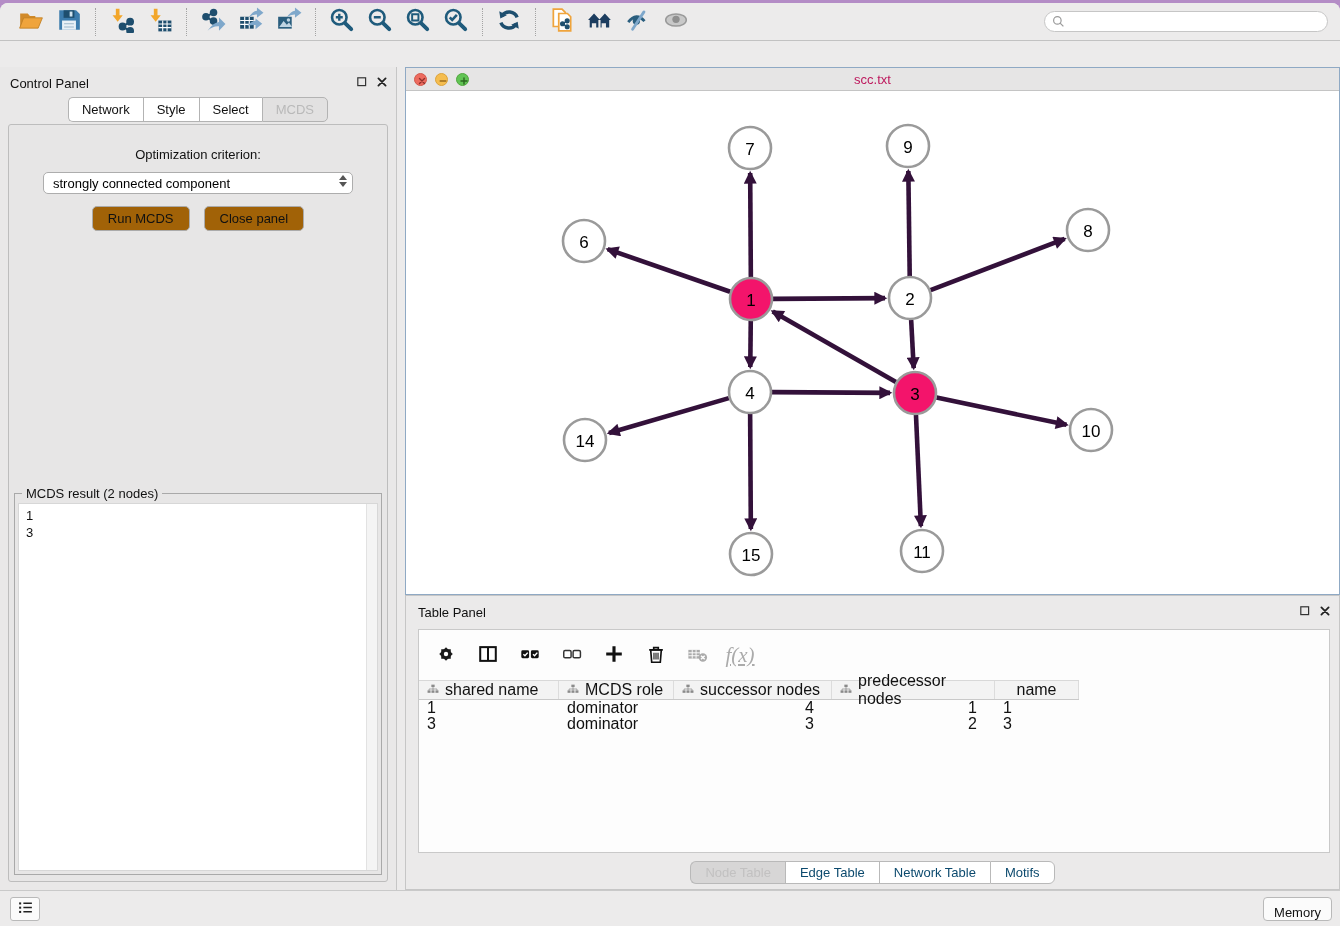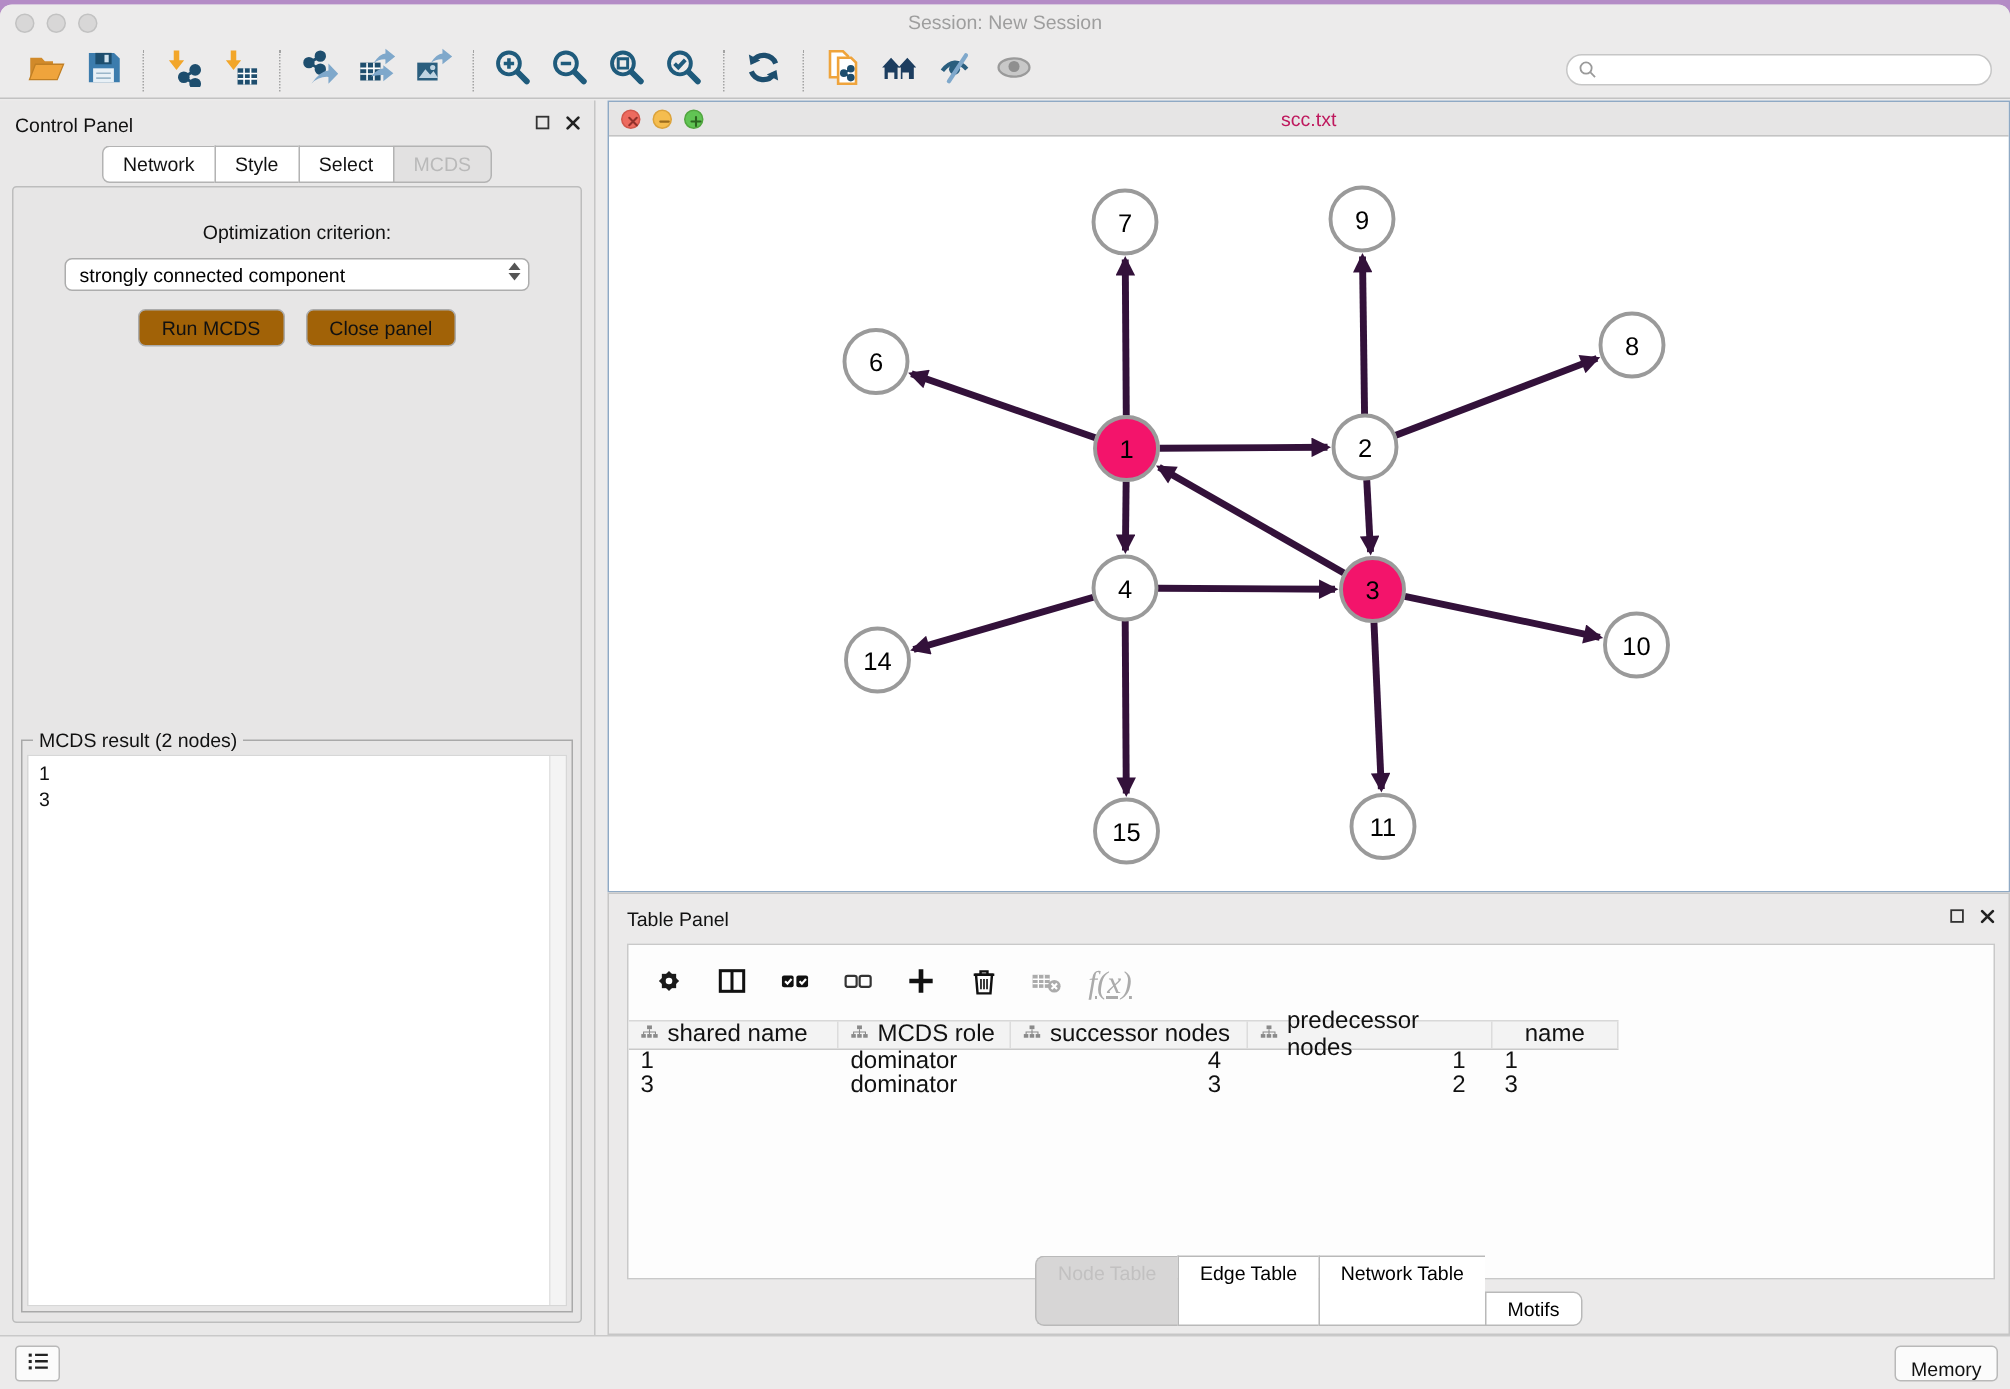--- a/index.html
+++ b/index.html
@@ -72,45 +72,37 @@
   .tp-btn .fx { font-family:"Liberation Serif", serif; font-style:italic; font-size:21px; color:#ABABAB;text-decoration:underline; }
   .dtable { position:absolute; left:0; top:50px; right:0; bottom:0; font-size:16px; }
   .dt-header { display:flex; background:#F3F3F3; border-top:1px solid #D8D8D8; border-bottom:1px solid #C9C9C9; height:20px; width:660px; }
   .dt-hcell { display:flex; align-items:center; gap:6px; border-right:1px solid #DCDCDC; padding-left:8px; color:#111; }
   .dt-hcell.center { justify-content:center; padding-left:0; }
   .dt-hcell svg { width:12px; height:12px; flex:0 0 auto; }
   .dt-row { display:flex; height:16px; align-items:center; cursor:default; }
   .dt-cell { padding:0 8px; overflow:hidden; white-space:nowrap; color:#111; }
   .dt-cell.right { text-align:right; padding-right:18px; }
   .tp-tabs { position:absolute; left:0; right:0; bottom:5px; display:flex; justify-content:center; }
-  .tp-tab { font-size:13px; padding:3px 14px; background:#fff; border:1px solid #B9B9B9; border-right:none; color:#000000; cursor:pointer; }
+  .tp-tab { font-size:13px; padding:3px 14px; background:#fff; border:1px solid #B9B9B9; border-right:none; color:#0c4a6e; cursor:pointer; }
   .tp-tab:first-child { border-radius:6px 0 0 6px; }
-  .tp-tab:last-child { border-right:1px solid #B9B9B9; border-radius:0 6px 6px 0;margin-top:24px; }
+  .tp-tab:last-child { border-right:1px solid #B9B9B9; border-radius:0 6px 6px 0; }
   .tp-tab.selected { background:#D7D6D6; color:#C2C1C1; }
 
   
   .statusbar { position:absolute; left:0; right:0; bottom:0; height:36px; background:#ECEBEB; border-top:1px solid #C9C9C9; }
   .list-btn { position:absolute; left:10px; top:6px; width:30px; height:24px; background:#FBFBFB; border:1px solid #B9B9B9; border-radius:3px; display:flex; align-items:center; justify-content:center; cursor:pointer; }
   .list-btn svg { width:17px; height:17px; }
   .memory-btn { position:absolute; right:8px; top:6px; height:24px; padding:0 10px; background:#FBFBFB; border:1px solid #B9B9B9; border-radius:4px; display:flex; align-items:center; gap:7px; font-size:13px; color:#111; cursor:pointer;flex-direction:column; }
   .memory-dot { width:12px; height:12px; border-radius:50%; background:#2F9E44; }
 </style>
 </head>
 <body>
 
 <div class="window">
 
-  <div class="titlebar">
-    <div class="tl-group">
-      <span class="tl"></span>
-      <span class="tl"></span>
-      <span class="tl"></span>
-    </div>
-    <div class="win-title">Session: New Session</div>
-  </div>
 
   <div class="toolbar" id="main-toolbar">
     <button class="tbtn">
         <span><svg viewBox="0 0 24 24">
             <path d="M2 19 V6 h7 l2 2.2 h5 V11" fill="#D18A2A"></path>
             <path d="M1.5 19.5 L5.2 10 h17.3 L18.6 19.5 z" fill="#EFA43C" stroke="#C07F24" stroke-width="0.8"></path>
           </svg></span>
       </button>
       <button class="tbtn">
         <span><svg viewBox="0 0 24 24">

